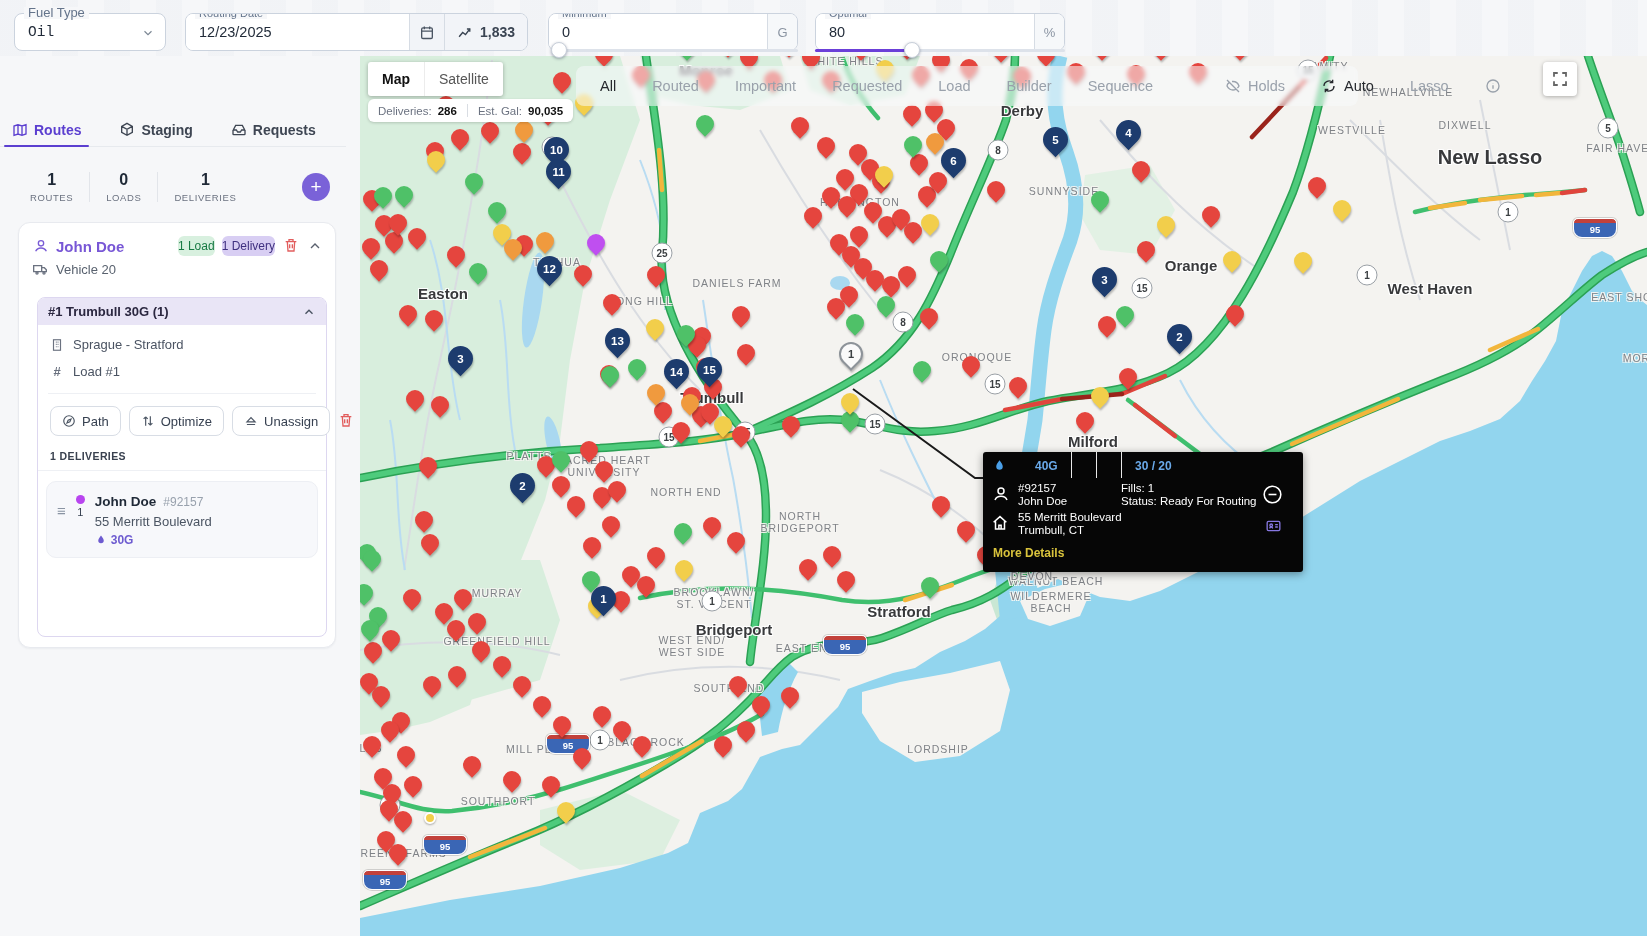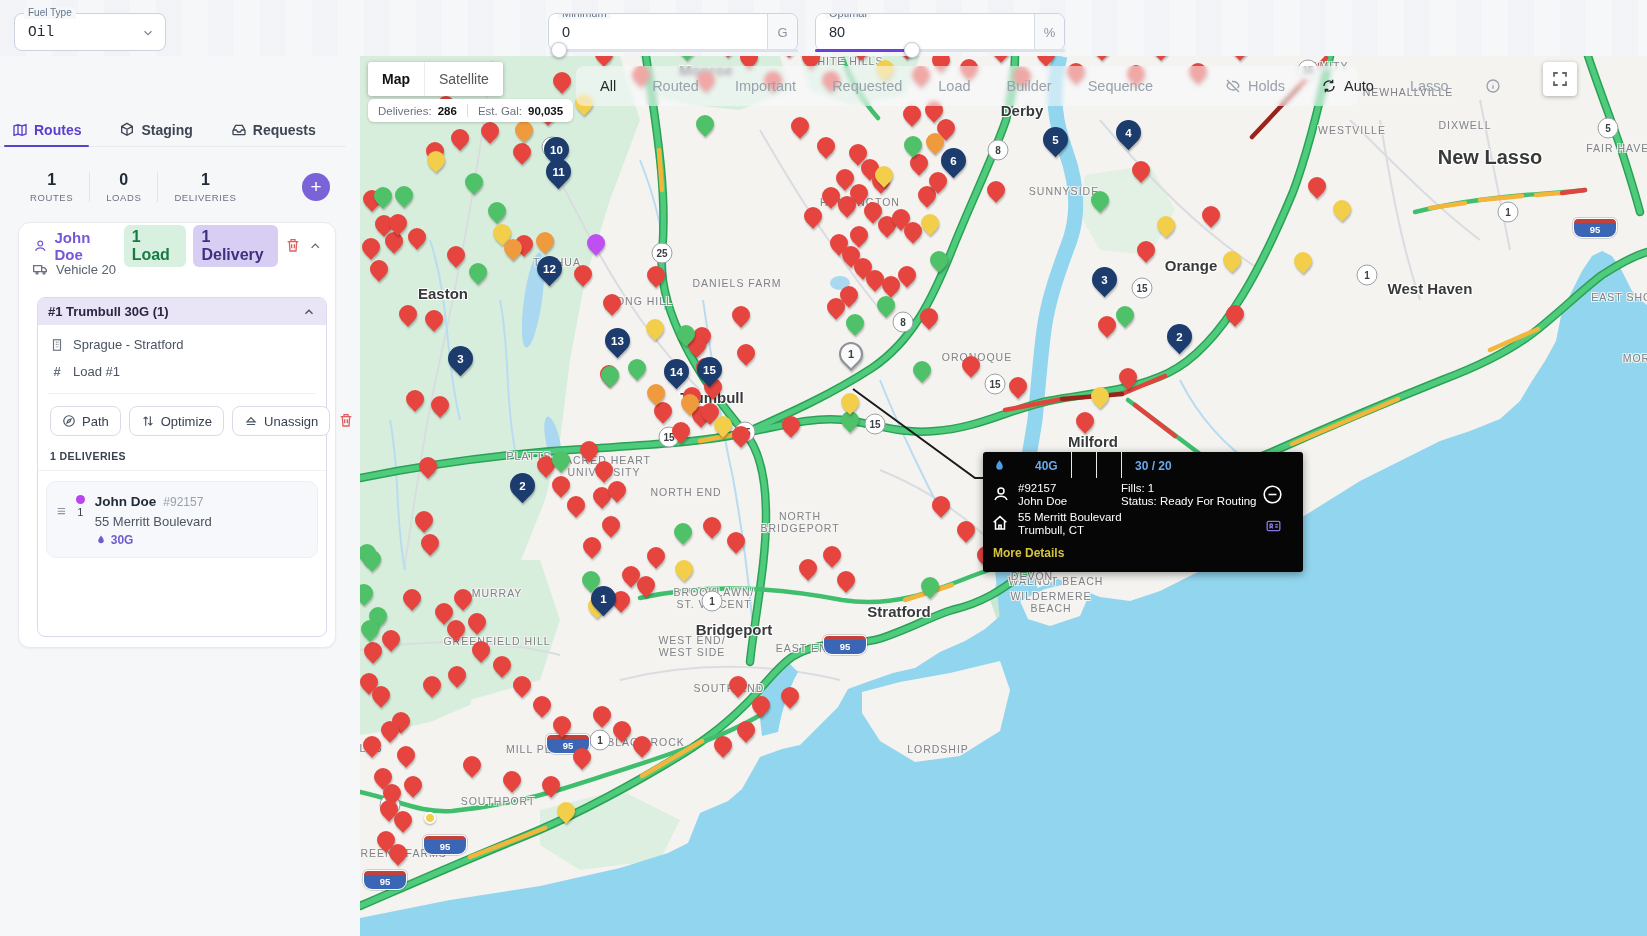--- a/index.html
+++ b/index.html
@@ -2,21 +2,21 @@
 <html><head>
 <meta charset="utf-8">
 <style>
   html,body{margin:0;padding:0;width:1647px;height:936px;overflow:hidden;
     font-family:"Liberation Sans",sans-serif;background:#f6f7f9;}
   *{box-sizing:border-box;}
   
   #topbar{position:absolute;left:0;top:0;width:1647px;height:56px;background:#f6f7f9;
     background-image:repeating-linear-gradient(90deg,rgba(228,232,238,.25) 0 26px,transparent 26px 52px);z-index:40;}
   .field{position:absolute;top:13px;height:38px;background:#fff;border:1px solid #cbd3de;border-radius:8px;}
-  .field label{position:absolute;top:-7px;left:9px;font-size:10px;color:#64748b;background:#f6f7f9;padding:0 4px;line-height:12px;}
+  .field label{position:absolute;top:-7px;left:9px;font-size:13px;color:#64748b;background:#f6f7f9;padding:0 4px;line-height:12px;}
   .field .val{position:absolute;left:13px;top:10px;font-size:14.5px;color:#1f2937;font-family:Liberation Mono, monospace;}
   .chev{position:absolute;right:10px;top:12px;width:14px;height:14px;color:#7c8794;}
   .group{position:absolute;top:13px;height:38px;border:1px solid #cbd3de;border-radius:8px;background:#fff;display:flex;overflow:hidden;}
   .group .gfield{position:relative;flex:1;background:#fff;}
   .group .gfield label{position:absolute;top:-7px;left:9px;font-size:11px;color:#64748b;background:#f6f7f9;padding:0 4px;line-height:12px;z-index:2;}
   .group .gfield .val{position:absolute;left:13px;top:10px;font-size:14.5px;color:#1f2937;}
   .seg{border:none;border-left:1px solid #d6dce4;background:#f2f4f8;display:flex;align-items:center;justify-content:center;gap:6px;color:#4b5563;font-size:14px;padding:0 9px;}
   .seg.suffix{background:#f6f8fa;color:#8b95a3;font-size:13px;width:30px;}
   .seg.stat{font-weight:bold;color:#3a4452;font-size:14px;padding:0 12px;}
   .seg svg{width:17px;height:17px;}
@@ -36,21 +36,21 @@
   .tab.active::after{content:"";position:absolute;left:-4px;right:-4px;bottom:-1px;height:2.5px;background:#5b3fd0;border-radius:2px;}
   .stats{position:absolute;left:14px;top:108px;width:324px;height:46px;display:flex;align-items:center;}
   .statcol{text-align:center;padding:0 16px;}
   .statcol .n{font-size:16px;font-weight:bold;color:#1f2937;line-height:18px;}
   .statcol .l{font-size:9.5px;color:#6b7280;letter-spacing:.6px;margin-top:3px;}
   .vsep{width:1px;height:30px;background:#e2e5ea;}
   .plusbtn{position:absolute;right:8px;top:9px;width:28px;height:28px;border-radius:50%;background:#7a62d8;border:none;color:#fff;font-size:19px;line-height:26px;text-align:center;padding:0;}
   .card{position:absolute;left:18px;top:166px;width:318px;height:426px;background:#fff;border:1px solid #e8eaef;border-radius:12px;box-shadow:0 1px 2px rgba(20,30,60,.05);}
   .card-head{position:absolute;left:14px;top:12px;right:12px;height:22px;display:flex;align-items:center;gap:7px;}
   .card-head .nm{font-size:15px;font-weight:bold;color:#7857d6;margin-right:auto;}
-  .badge{font-size:16px;font-weight:bold;border-radius:6px;padding:3px 8px;}
+  .badge{font-size:12px;font-weight:normal;border-radius:6px;padding:3px 0;}
   .badge.load{background:#d8f0df;color:#177a43;}
   .badge.deliv{background:#d8cef3;color:#3f3080;}
   .icnbtn{background:none;border:none;padding:0;width:18px;height:18px;color:#e25d5d;}
   .icnbtn svg,.card-head svg.person{width:16px;height:16px;}
   .card-head svg.person{color:#7a5cd6;}
   .card-head .chev-up{color:#59606e;width:16px;height:16px;}
   .vehicle{position:absolute;left:14px;top:38px;display:flex;align-items:center;gap:7px;font-size:13px;color:#59626f;}
   .vehicle svg{width:16px;height:16px;color:#6b7280;}
   .loadbox{position:absolute;left:18px;top:74px;width:290px;height:340px;border:1px solid #ddd7f0;border-radius:8px;}
   .loadbox-head{height:27px;background:#e9e5f6;border-radius:7px 7px 0 0;display:flex;align-items:center;padding:0 10px;font-size:13px;font-weight:bold;color:#2b2740;}
@@ -131,20 +131,39 @@
 
 <div id="topbar">
   <div class="field" style="left:14px;width:152px;">
     <label>Fuel Type</label>
     <span class="val">Oil</span>
     <svg class="chev" viewBox="0 0 24 24" fill="none" stroke="currentColor" stroke-width="2">
         <path d="M6 9l6 6 6-6"></path>
       </svg>
   </div>
 
+  <div class="group" style="left:185px;width:343px;">
+    <div class="gfield" style="width:230px;">
+      <label>Routing Date</label>
+      <span class="val">12/23/2025</span>
+    </div>
+    <button class="seg" style="width:35px;background:#f2f4f8;">
+      <svg viewBox="0 0 24 24" fill="none" stroke="currentColor" stroke-width="2">
+          <rect x="4" y="5" width="16" height="16" rx="2"></rect>
+          <path d="M8 3v4M16 3v4M4 10h16"></path>
+        </svg>
+    </button>
+    <div class="seg stat">
+      <svg viewBox="0 0 24 24" fill="none" stroke="currentColor" stroke-width="2">
+          <path d="M3 18l5-6 4 3 6-8"></path>
+          <path d="M14 7h4v4"></path>
+        </svg>
+      <span>1,833</span>
+    </div>
+  </div>
 
   <div class="group" style="left:548px;width:250px;">
     <div class="gfield">
       <label>Minimum</label>
       <span class="val">0</span>
     </div>
     <div class="seg suffix">G</div>
   </div>
   <div class="slider" style="left:552px;width:246px;"></div>
   <div class="knob" style="left:551px;"></div>

